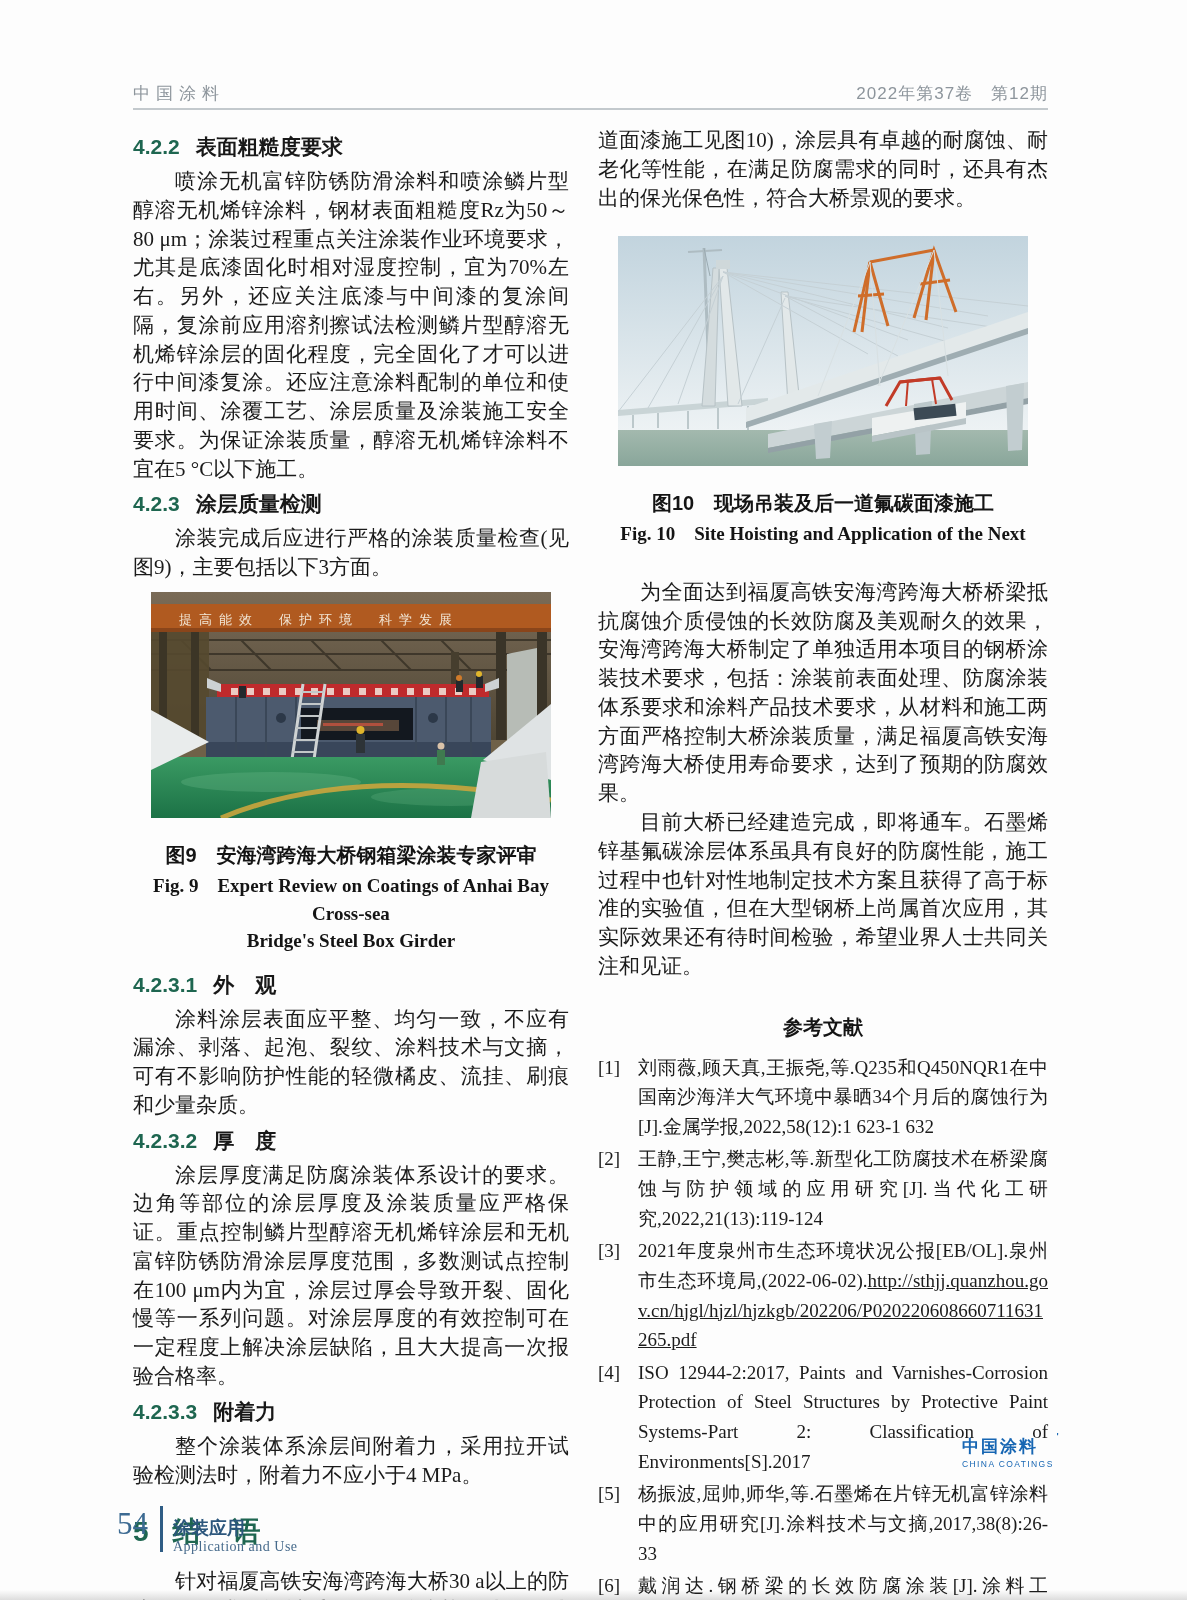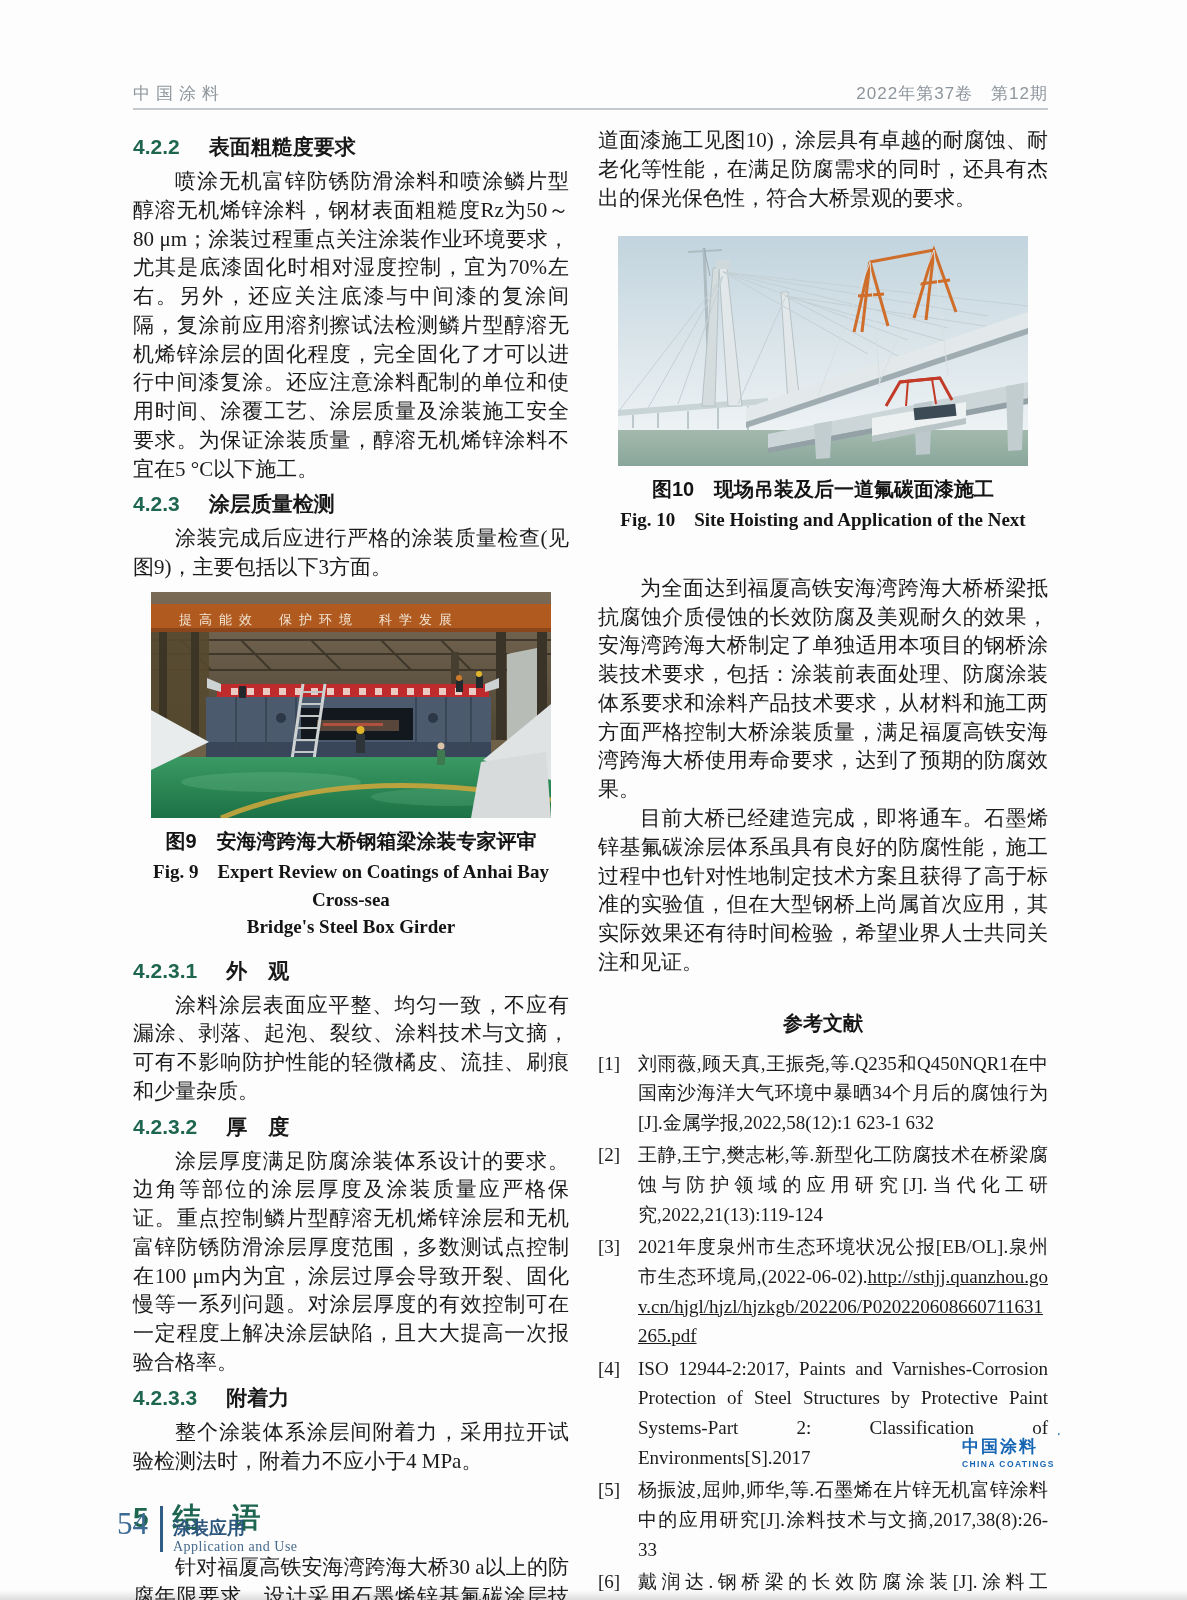--- a/index.html
+++ b/index.html
@@ -21,30 +21,30 @@
   .hdr .issue{letter-spacing:1px;}
   .hdr-rule{position:absolute;left:133px;top:108px;width:915px;height:2px;background:#c3c9cd;}
 
   
   .col{position:absolute;top:126px;}
   .col-left{left:133px;width:436px;}
   .col-right{left:598px;width:450px;}
 
   p.body{font-size:21px;line-height:1.37;text-align:justify;text-indent:2em;margin:0;color:#1b1b1b;}
   .sec{font-family:"Liberation Sans",sans-serif;font-weight:bold;font-size:21px;
-    color:#181818;margin:7px 0 6px;display:flex;align-items:baseline;gap:13px;}
+    color:#181818;margin:7px 0 6px;display:flex;align-items:baseline;}
   .sec .sec-num{color:#1e6650;margin-right:16px;}
   .sec-big{font-family:"Liberation Sans",sans-serif;font-weight:bold;font-size:28px;
     color:#1e6650;margin:24px 0 16px;letter-spacing:2px;display:flex;align-items:baseline;}
   .sec-big .sec-num{margin-right:22px;}
 
   .figure{margin:10px 0 0;text-align:center;}
   .figure svg{display:block;margin:0 auto;}
   .caption-cn{text-align:center;font-family:"Liberation Sans",sans-serif;font-weight:bold;
-    font-size:20px;margin:10px 0 3px;color:#141414;}
+    font-size:20px;margin:24px 0 3px;color:#141414;}
   .caption-en{text-align:center;font-weight:bold;font-size:19px;line-height:1.45;margin:0;color:#141414;}
 
   .ref-head{text-align:center;font-family:"Liberation Sans",sans-serif;font-weight:bold;
     font-size:20px;margin:33px 0 12px;color:#141414;}
   .ref-item{position:relative;padding-left:40px;font-size:19px;line-height:1.56;
     text-align:justify;margin-bottom:3px;color:#1b1b1b;}
   .ref-label{position:absolute;left:0;top:0;}
   .ref-link{text-decoration:underline;word-break:break-all;}
 
   
@@ -52,21 +52,21 @@
   .footer .pagenum{font-size:31px;color:#3c6a92;margin-right:12px;line-height:1.4;}
   .footer .vbar{width:3px;height:46px;background:#2f5d85;margin-right:10px;margin-top:4px;}
   .footer .sec-cn{font-family:Liberation Serif, serif;font-weight:bold;font-size:18px;
     color:#2c567c;line-height:1.15;margin-top:16px;}
   .footer .sec-en{font-size:14px;color:#466a8b;letter-spacing:0.5px;}
 
   .logo{position:absolute;left:962px;top:1435px;text-align:left;
     font-family:"Liberation Sans",sans-serif;color:#1766b3;}
   .logo .logo-cn{font-weight:bold;font-size:17px;letter-spacing:2px;position:relative;}
   .logo .logo-tick{position:absolute;top:-4px;right:-7px;font-size:9px;}
-  .logo .logo-en{font-size:8.5px;font-weight:bold;letter-spacing:1.4px;margin-top:1px;}
+  .logo .logo-en{font-size:8.5px;font-weight:normal;letter-spacing:1.4px;margin-top:1px;}
 </style>
 </head>
 <body>
 
 <div class="page">
   <div class="scan-edge-right"></div>
   <div class="scan-edge-bottom"></div>
 
   <div class="hdr">
     <span class="journal">中国涂料</span>
@@ -318,21 +318,21 @@
           <polygon points="254,200 348,182 348,188 254,206" fill="#b9c4c7"></polygon>
           <rect x="296" y="170" width="42" height="12" fill="#3c4a55" transform="rotate(-6 317 176)"></rect>
         </g>
       </svg>
     </div>
     <div class="caption-cn">图10　现场吊装及后一道氟碳面漆施工</div>
     <div class="caption-en">
       <div>Fig. 10　Site Hoisting and Application of the Next</div>
     </div>
 
-    <p class="body" style="margin-top:40px">为全面达到福厦高铁安海湾跨海大桥桥梁抵抗腐蚀介质侵蚀的长效防腐及美观耐久的效果，安海湾跨海大桥制定了单独适用本项目的钢桥涂装技术要求，包括：涂装前表面处理、防腐涂装体系要求和涂料产品技术要求，从材料和施工两方面严格控制大桥涂装质量，满足福厦高铁安海湾跨海大桥使用寿命要求，达到了预期的防腐效果。</p>
+    <p class="body" style="margin-top:30px">为全面达到福厦高铁安海湾跨海大桥桥梁抵抗腐蚀介质侵蚀的长效防腐及美观耐久的效果，安海湾跨海大桥制定了单独适用本项目的钢桥涂装技术要求，包括：涂装前表面处理、防腐涂装体系要求和涂料产品技术要求，从材料和施工两方面严格控制大桥涂装质量，满足福厦高铁安海湾跨海大桥使用寿命要求，达到了预期的防腐效果。</p>
     <p class="body">目前大桥已经建造完成，即将通车。石墨烯锌基氟碳涂层体系虽具有良好的防腐性能，施工过程中也针对性地制定技术方案且获得了高于标准的实验值，但在大型钢桥上尚属首次应用，其实际效果还有待时间检验，希望业界人士共同关注和见证。</p>
 
     <div class="ref-head">参考文献</div>
     <div>
         <div class="ref-item"><span class="ref-label">[1]</span><span class="ref-text">刘雨薇,顾天真,王振尧,等.Q235和Q450NQR1在中国南沙海洋大气环境中暴晒34个月后的腐蚀行为[J].金属学报,2022,58(12):1 623-1 632</span></div>
         <div class="ref-item"><span class="ref-label">[2]</span><span class="ref-text">王静,王宁,樊志彬,等.新型化工防腐技术在桥梁腐蚀与防护领域的应用研究[J].当代化工研究,2022,21(13):119-124</span></div>
         <div class="ref-item"><span class="ref-label">[3]</span><span class="ref-text">2021年度泉州市生态环境状况公报[EB/OL].泉州市生态环境局,(2022-06-02).</span><span class="ref-link">http://sthjj.quanzhou.gov.cn/hjgl/hjzl/hjzkgb/202206/P020220608660711631265.pdf</span></div>
         <div class="ref-item"><span class="ref-label">[4]</span><span class="ref-text">ISO 12944-2:2017, Paints and Varnishes-Corrosion Protection of Steel Structures by Protective Paint Systems-Part 2: Classification of Environments[S].2017</span></div>
         <div class="ref-item"><span class="ref-label">[5]</span><span class="ref-text">杨振波,屈帅,师华,等.石墨烯在片锌无机富锌涂料中的应用研究[J].涂料技术与文摘,2017,38(8):26-33</span></div>
         <div class="ref-item"><span class="ref-label">[6]</span><span class="ref-text">戴润达.钢桥梁的长效防腐涂装[J].涂料工业,2018,48(12):74-79</span></div>

